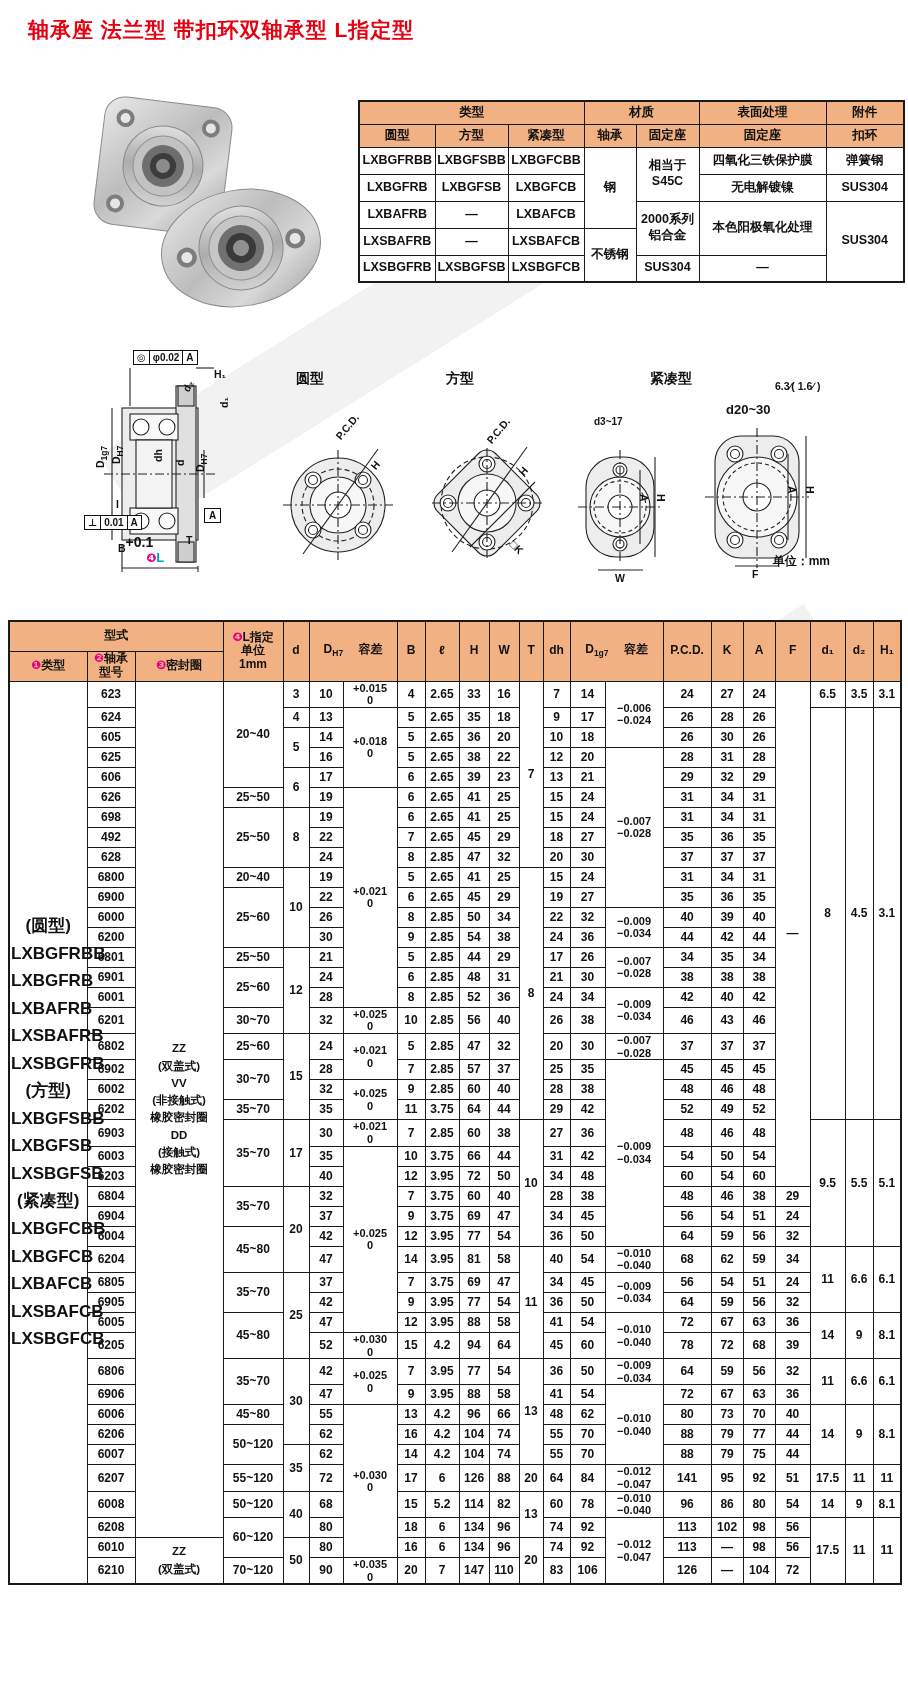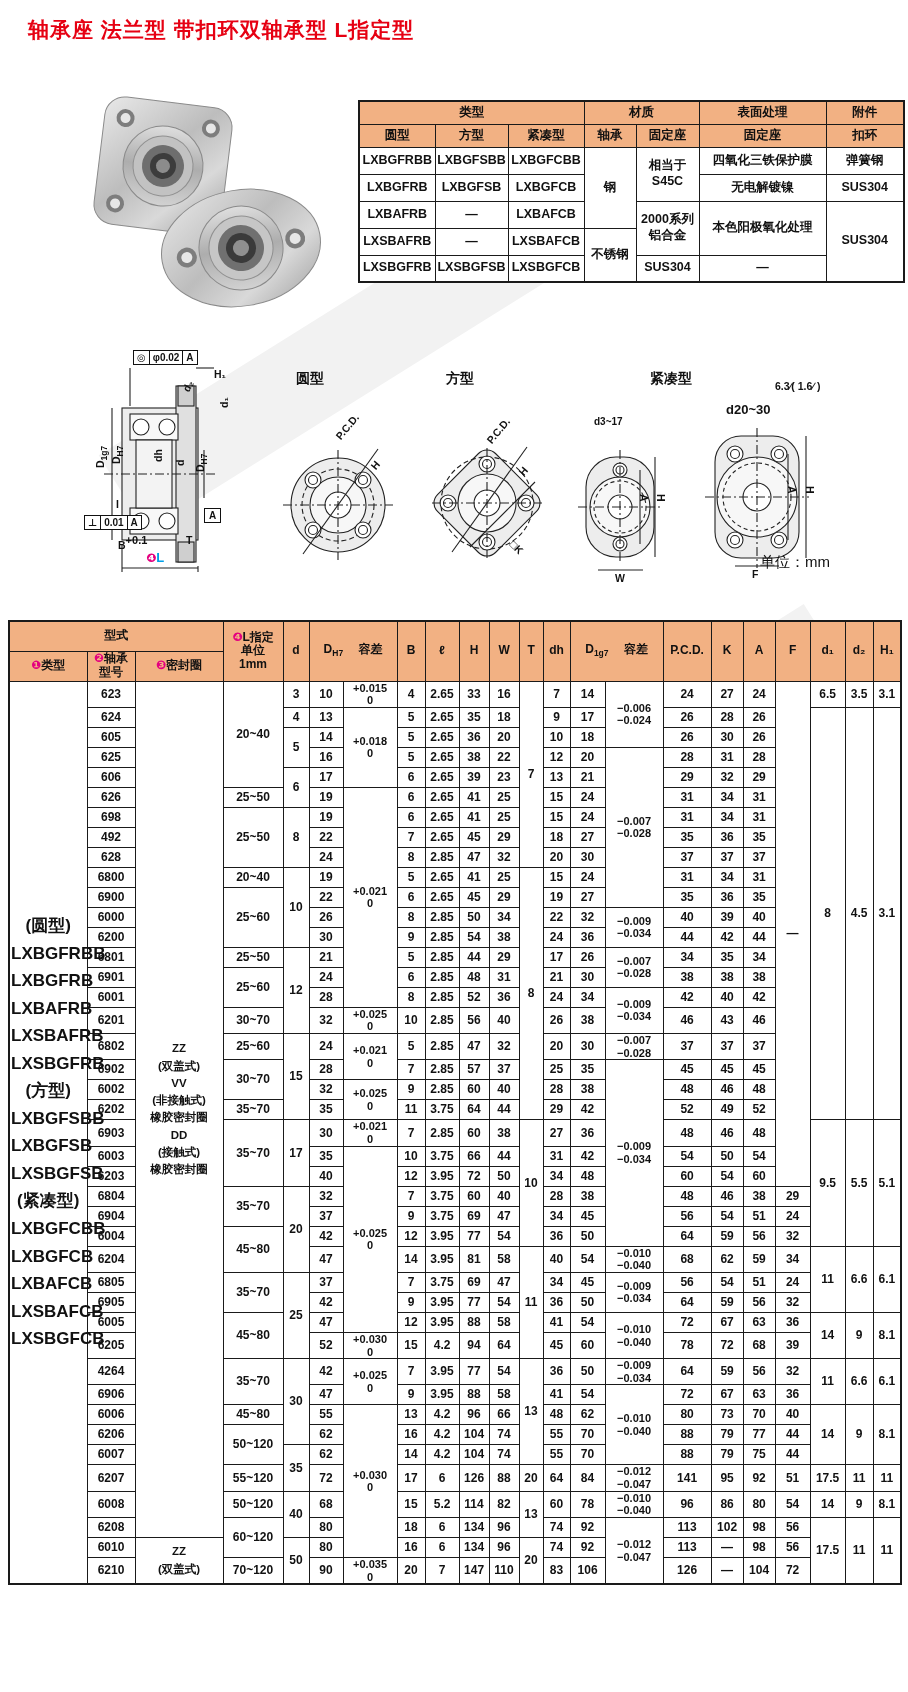--- a/index.html
+++ b/index.html
@@ -42,22 +42,22 @@
   .rot45p{transform:rotate(45deg);transform-origin:left top;}
   .rot60n{transform:rotate(-62deg);transform-origin:left top;}
   .rot90p{transform:rotate(90deg);transform-origin:left top;}
   .fcc{display:inline-flex;border:1.2px solid #111;background:#fff;font-size:10px;font-weight:bold;}
   .fcc span{padding:0 3px;border-right:1.2px solid #111;line-height:13px;}
   .fcc span:last-child{border-right:none;}
   .datum-box{border:1.2px solid #111;background:#fff;font-size:10px;font-weight:bold;padding:0 4px;line-height:13px;}
   .circ{color:var(--circled);font-weight:bold;}
   .cyanL{color:var(--cyan);font-weight:bold;font-size:13px;}
   sub{font-size:8.5px;}
-  sup{font-size:11px;}
-  #unit-label{position:absolute;right:78px;top:553px;font-size:15px;font-weight:normal;z-index:4;}
+  sup{font-size:14px;}
+  #unit-label{position:absolute;right:78px;top:553px;font-size:12px;font-weight:bold;z-index:4;}
   
   #main-wrap{position:absolute;left:8px;top:620px;z-index:4;}
   #main-table{width:892px;border:2px solid var(--line);}
   #main-table th,#main-table td{
     border:1px solid var(--line);text-align:center;vertical-align:middle;
     white-space:pre-line;padding:0 1px;
   }
   #main-table th{
     background:var(--header-bg);font-size:12px;font-weight:bold;height:30px;line-height:1.15;
   }
@@ -921,21 +921,21 @@
           <td>94</td>
           <td>64</td>
           <td>45</td>
           <td>60</td>
           <td>78</td>
           <td>72</td>
           <td>68</td>
           <td>39</td>
         </tr>
         <tr>
-          <td>4264</td>
+          <td>6806</td>
           <td rowspan="2">35~70</td>
           <td rowspan="4">30</td>
           <td>42</td>
           <td rowspan="2" class="tol">+0.025
 0</td>
           <td>7</td>
           <td>3.95</td>
           <td>77</td>
           <td>54</td>
           <td rowspan="5">13</td>

